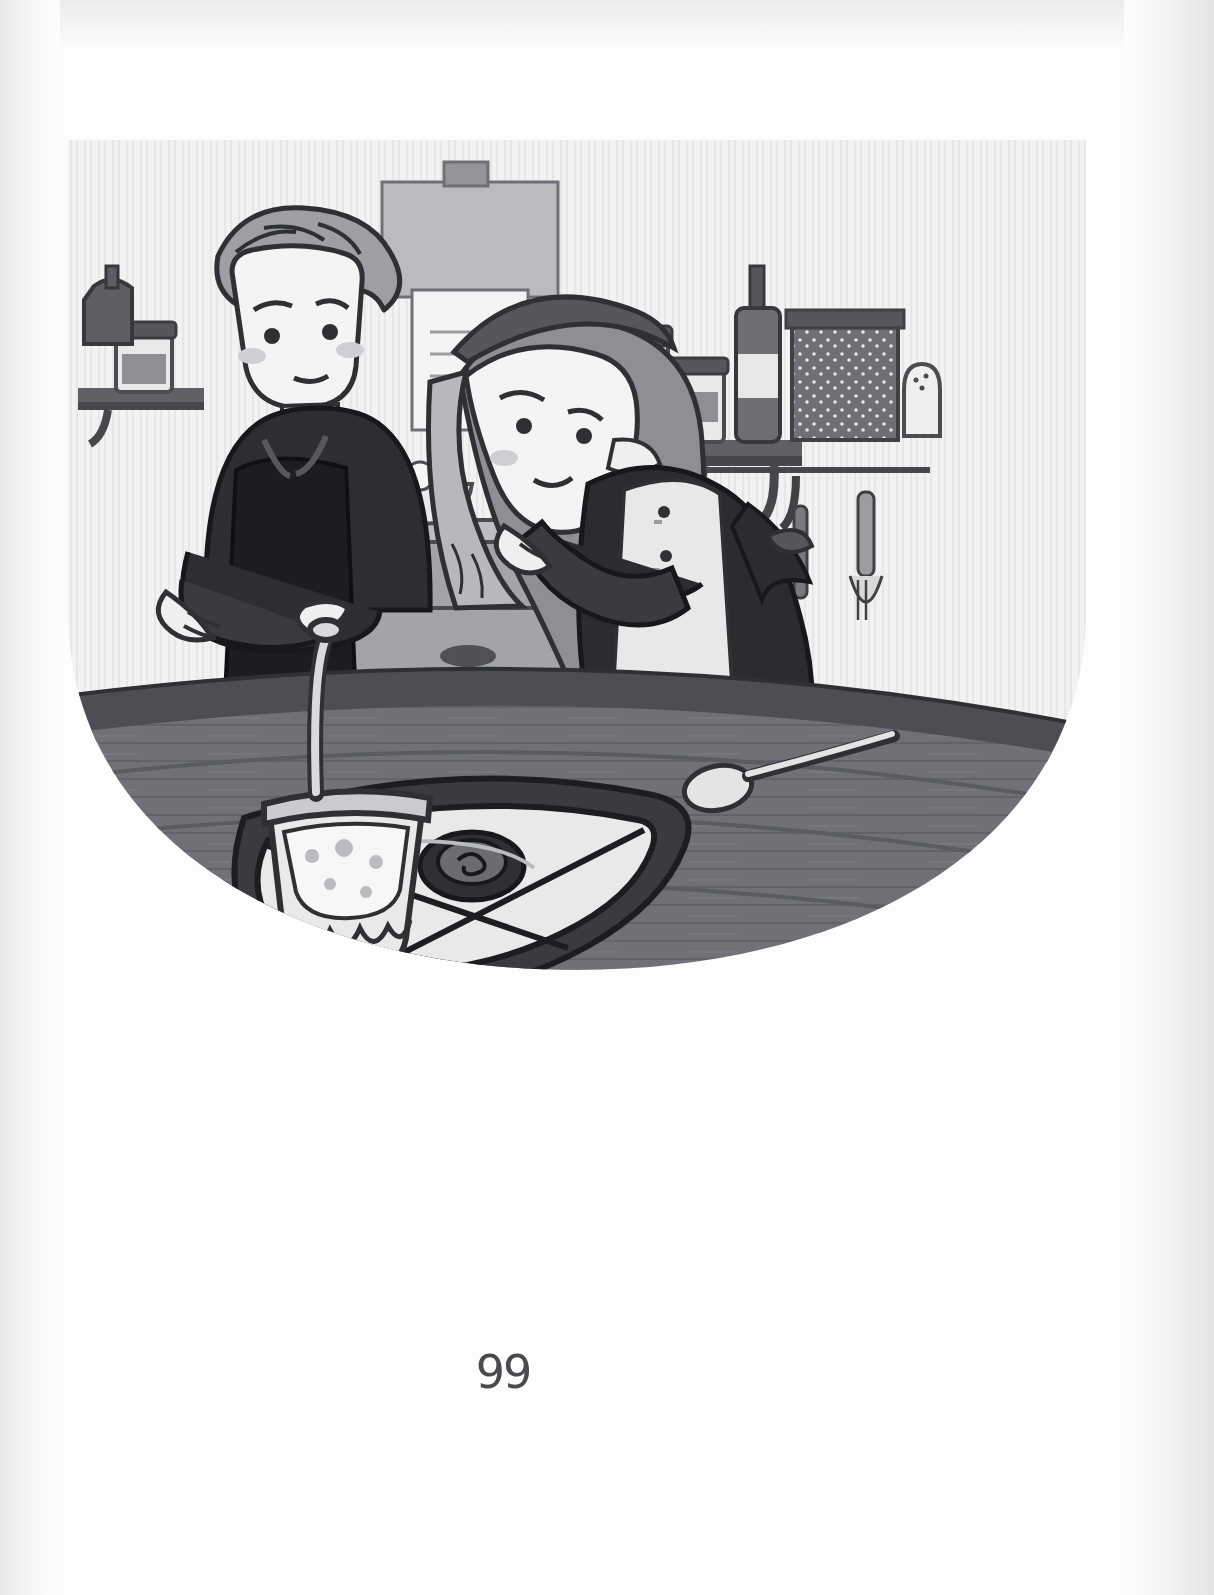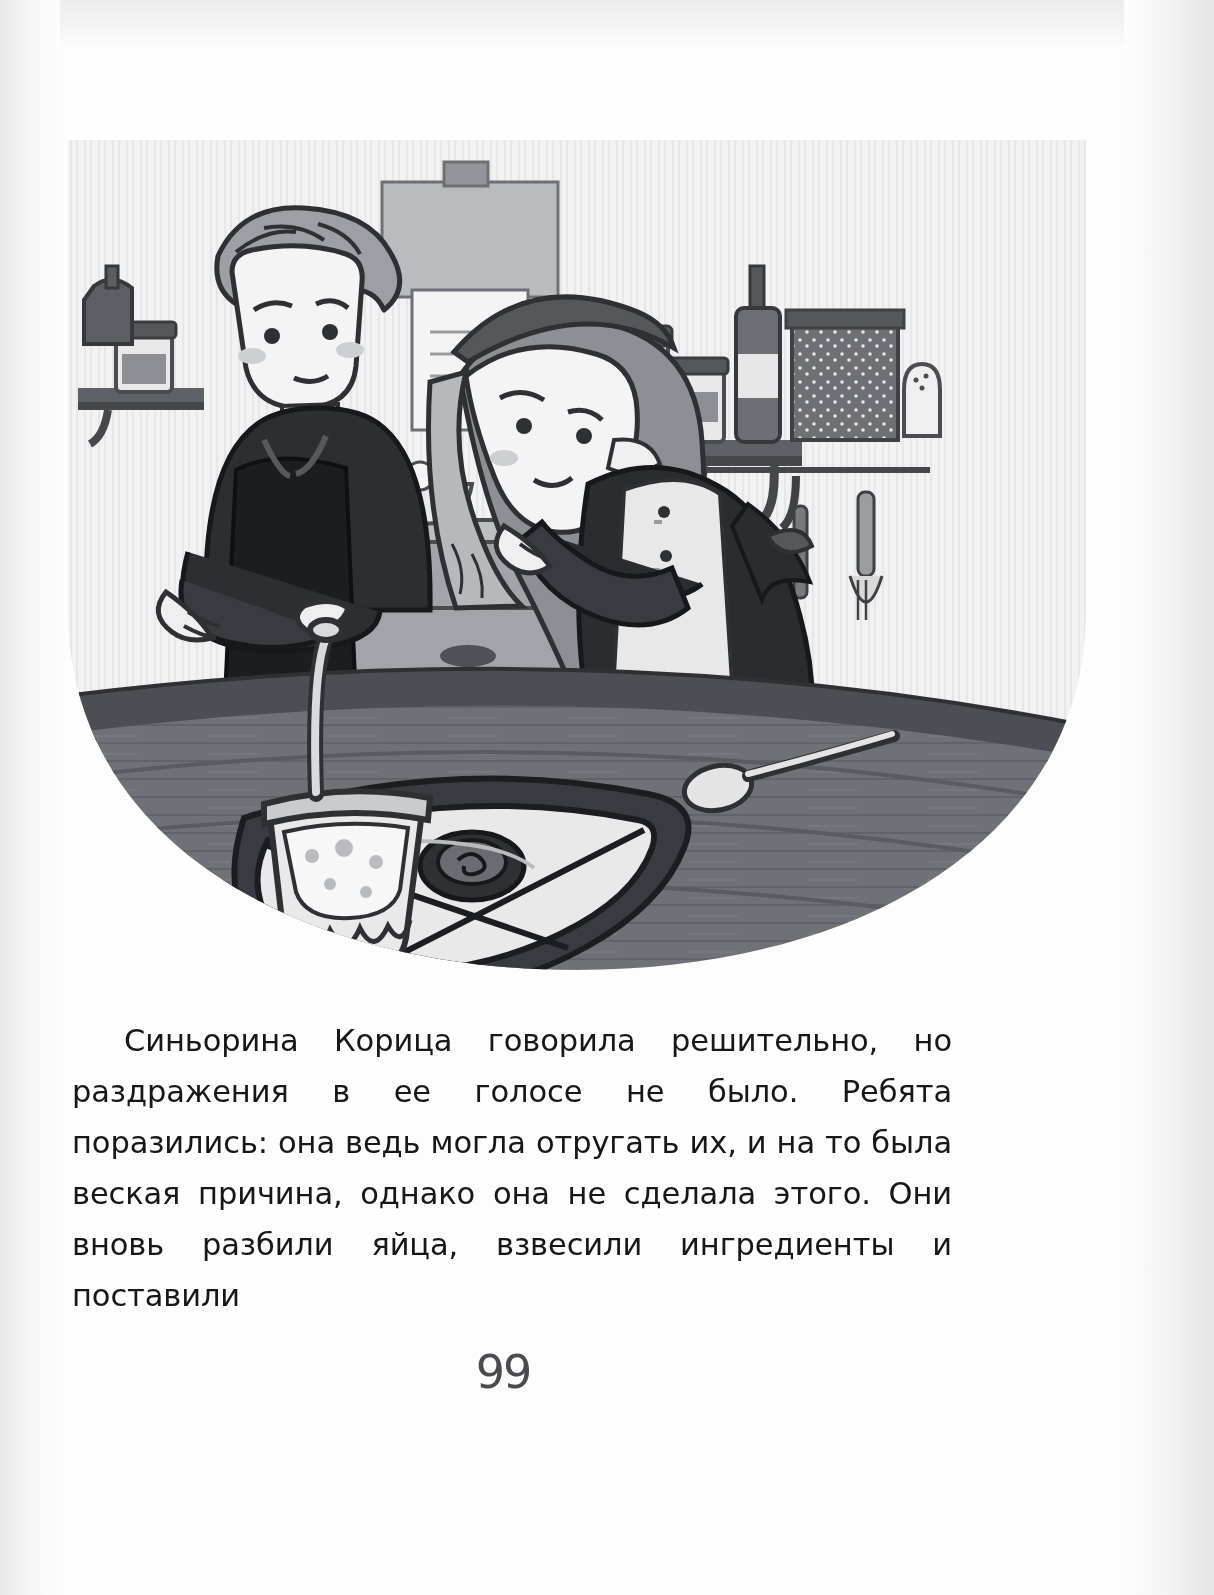--- a/index.html
+++ b/index.html
@@ -326,17 +326,16 @@
           <circle cx="308" cy="722" r="7" fill="#b9bbbf"></circle>
           <circle cx="262" cy="744" r="6" fill="#b9bbbf"></circle>
           <circle cx="298" cy="752" r="6" fill="#b9bbbf"></circle>
 
           <path d="M206 788 q16 32 28 0 q14 34 28 2 q16 30 30 -2 q14 28 28 -2 q14 24 22 -6" fill="none" stroke="#2f3034" stroke-width="5"></path>
         </g>
       </g>
     </svg>
   </div>
 
-  <div class="body-text">Синьорина Корица говорила решительно, но раздражения в ее голосе не было. Ребята поразились: она ведь могла отругать их, и на то была веская причина, однако она не сделала этого. Они вновь разбили яйца, взвесили ингредиенты и поставили</div>
 
   <div class="page-number">99</div>
 
 </div>
 
 </body></html>

